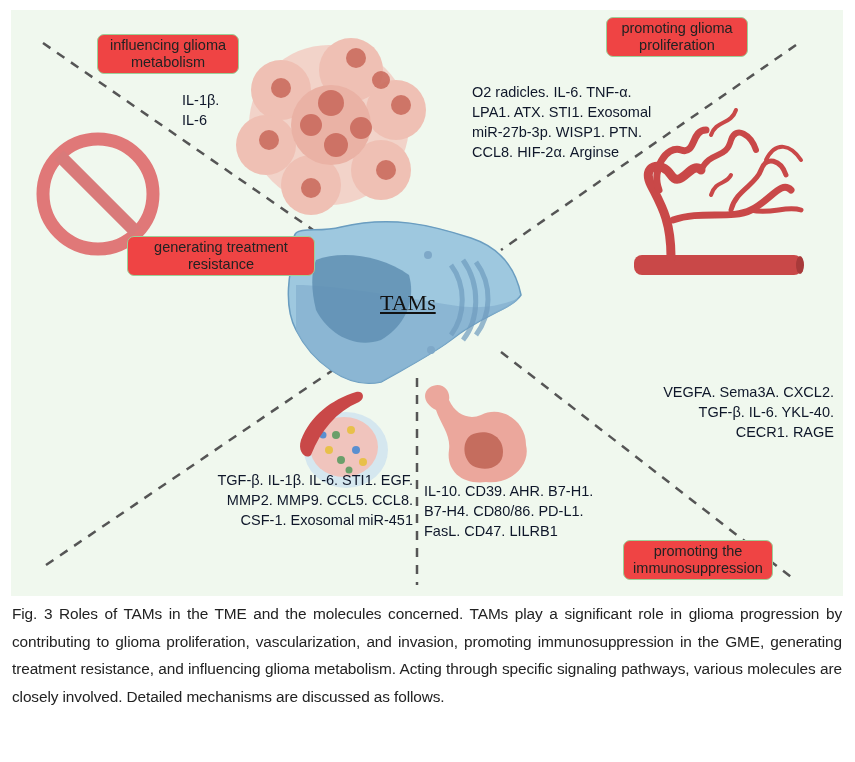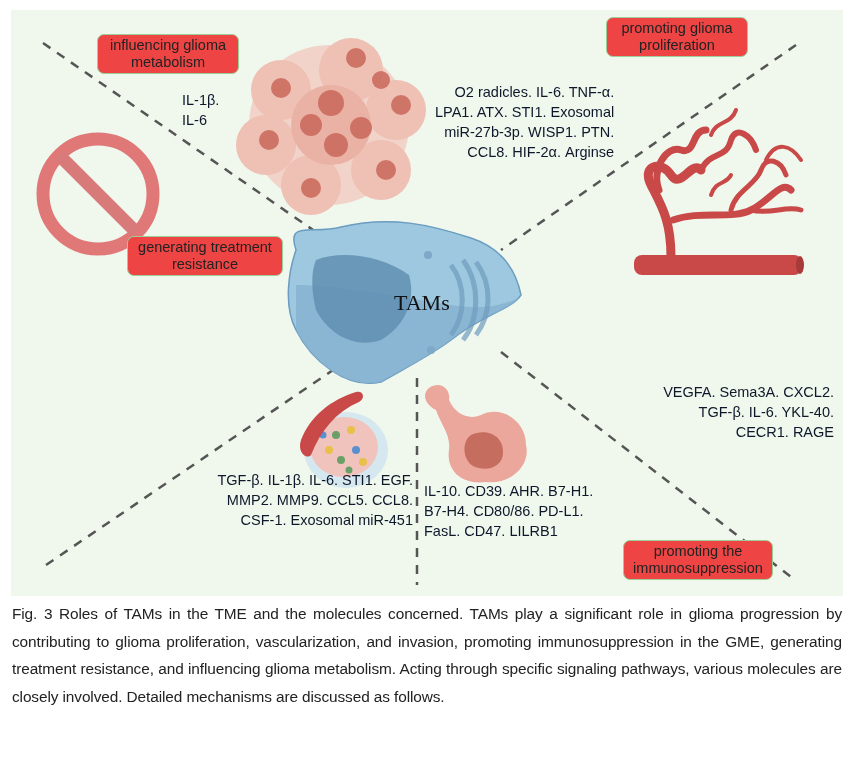--- a/index.html
+++ b/index.html
@@ -106,30 +106,30 @@
     </g>
 
     <g>
       <path d="M418 378 C430 370 440 380 438 390 C445 405 458 410 470 405 C490 395 515 410 515 435 C520 455 500 475 475 472 C450 475 435 460 438 440 C440 425 430 415 425 400 C415 395 410 385 418 378 Z" fill="#eba79c"></path>
       <path d="M460 425 C475 418 492 425 492 442 C492 458 475 462 462 456 C452 450 450 432 460 425 Z" fill="#c56d5e"></path>
     </g>
 
     <text x="0" y="0"></text>
   </svg>
 
-  <div class="tams-label" style="left:383px; top:280px;">TAMs</div>
+  <div class="tams-label" style="left:369px; top:280px;text-decoration:underline;">TAMs</div>
 
   <div class="label-box" style="left:86px; top:24px; width:142px;">influencing glioma metabolism</div>
   <div class="label-box" style="left:595px; top:7px; width:142px;">promoting glioma proliferation</div>
   <div class="label-box" style="left:612px; top:530px; width:150px;">promoting the immunosuppression</div>
-  <div class="label-box" style="left:116px; top:226px; width:156px;">generating treatment resistance</div>
+  <div class="label-box" style="left:116px; top:226px; width:188px;">generating treatment resistance</div>
 
   <div class="mol" style="left:171px; top:80px;">IL-1β.
 IL-6</div>
-  <div class="mol" style="left:424px; top:72px;text-align:right;">O2 radicles. IL-6. TNF-α.
+  <div class="mol" style="left:461px; top:72px;">O2 radicles. IL-6. TNF-α.
 LPA1. ATX. STI1. Exosomal
 miR-27b-3p. WISP1. PTN.
 CCL8. HIF-2α. Arginse</div>
   <div class="mol right" style="right:9px; top:372px; width:220px;">VEGFA. Sema3A. CXCL2.
 TGF-β. IL-6. YKL-40.
 CECR1. RAGE</div>
   <div class="mol" style="left:413px; top:471px;">IL-10. CD39. AHR. B7-H1.
 B7-H4. CD80/86. PD-L1.
 FasL. CD47. LILRB1</div>
   <div class="mol right" style="left:170px; top:460px; width:232px;">TGF-β. IL-1β. IL-6. STI1. EGF.

